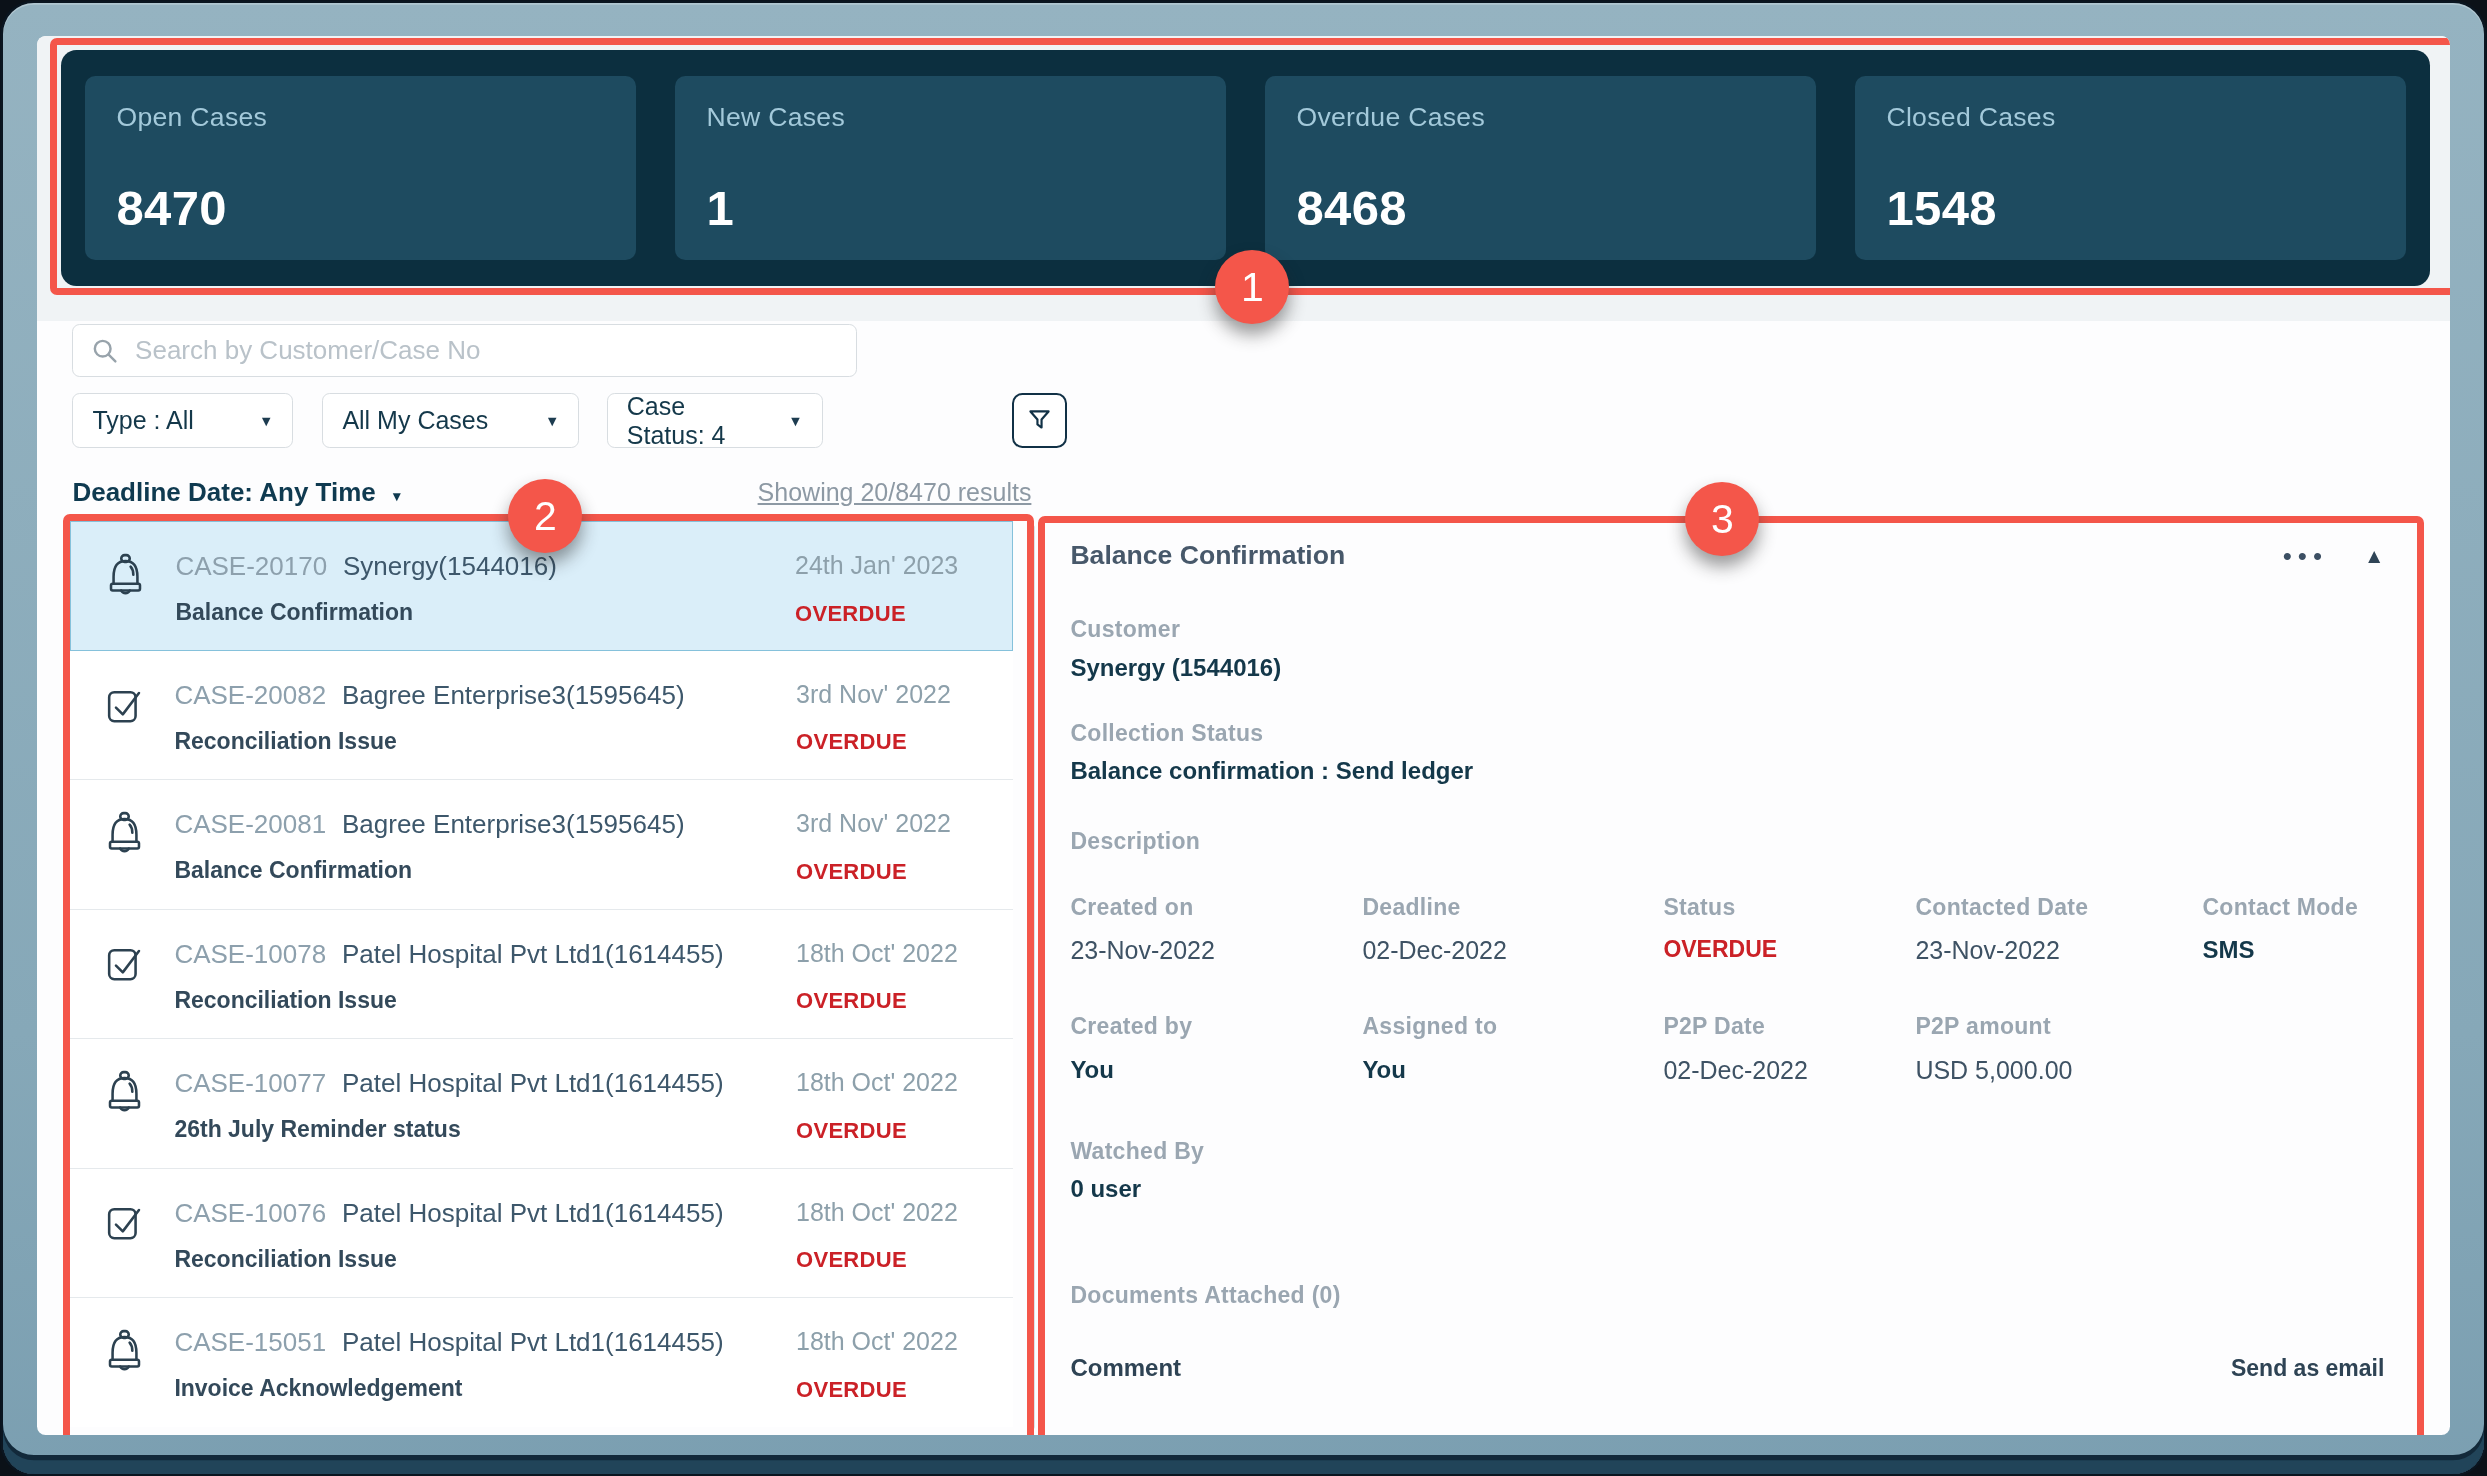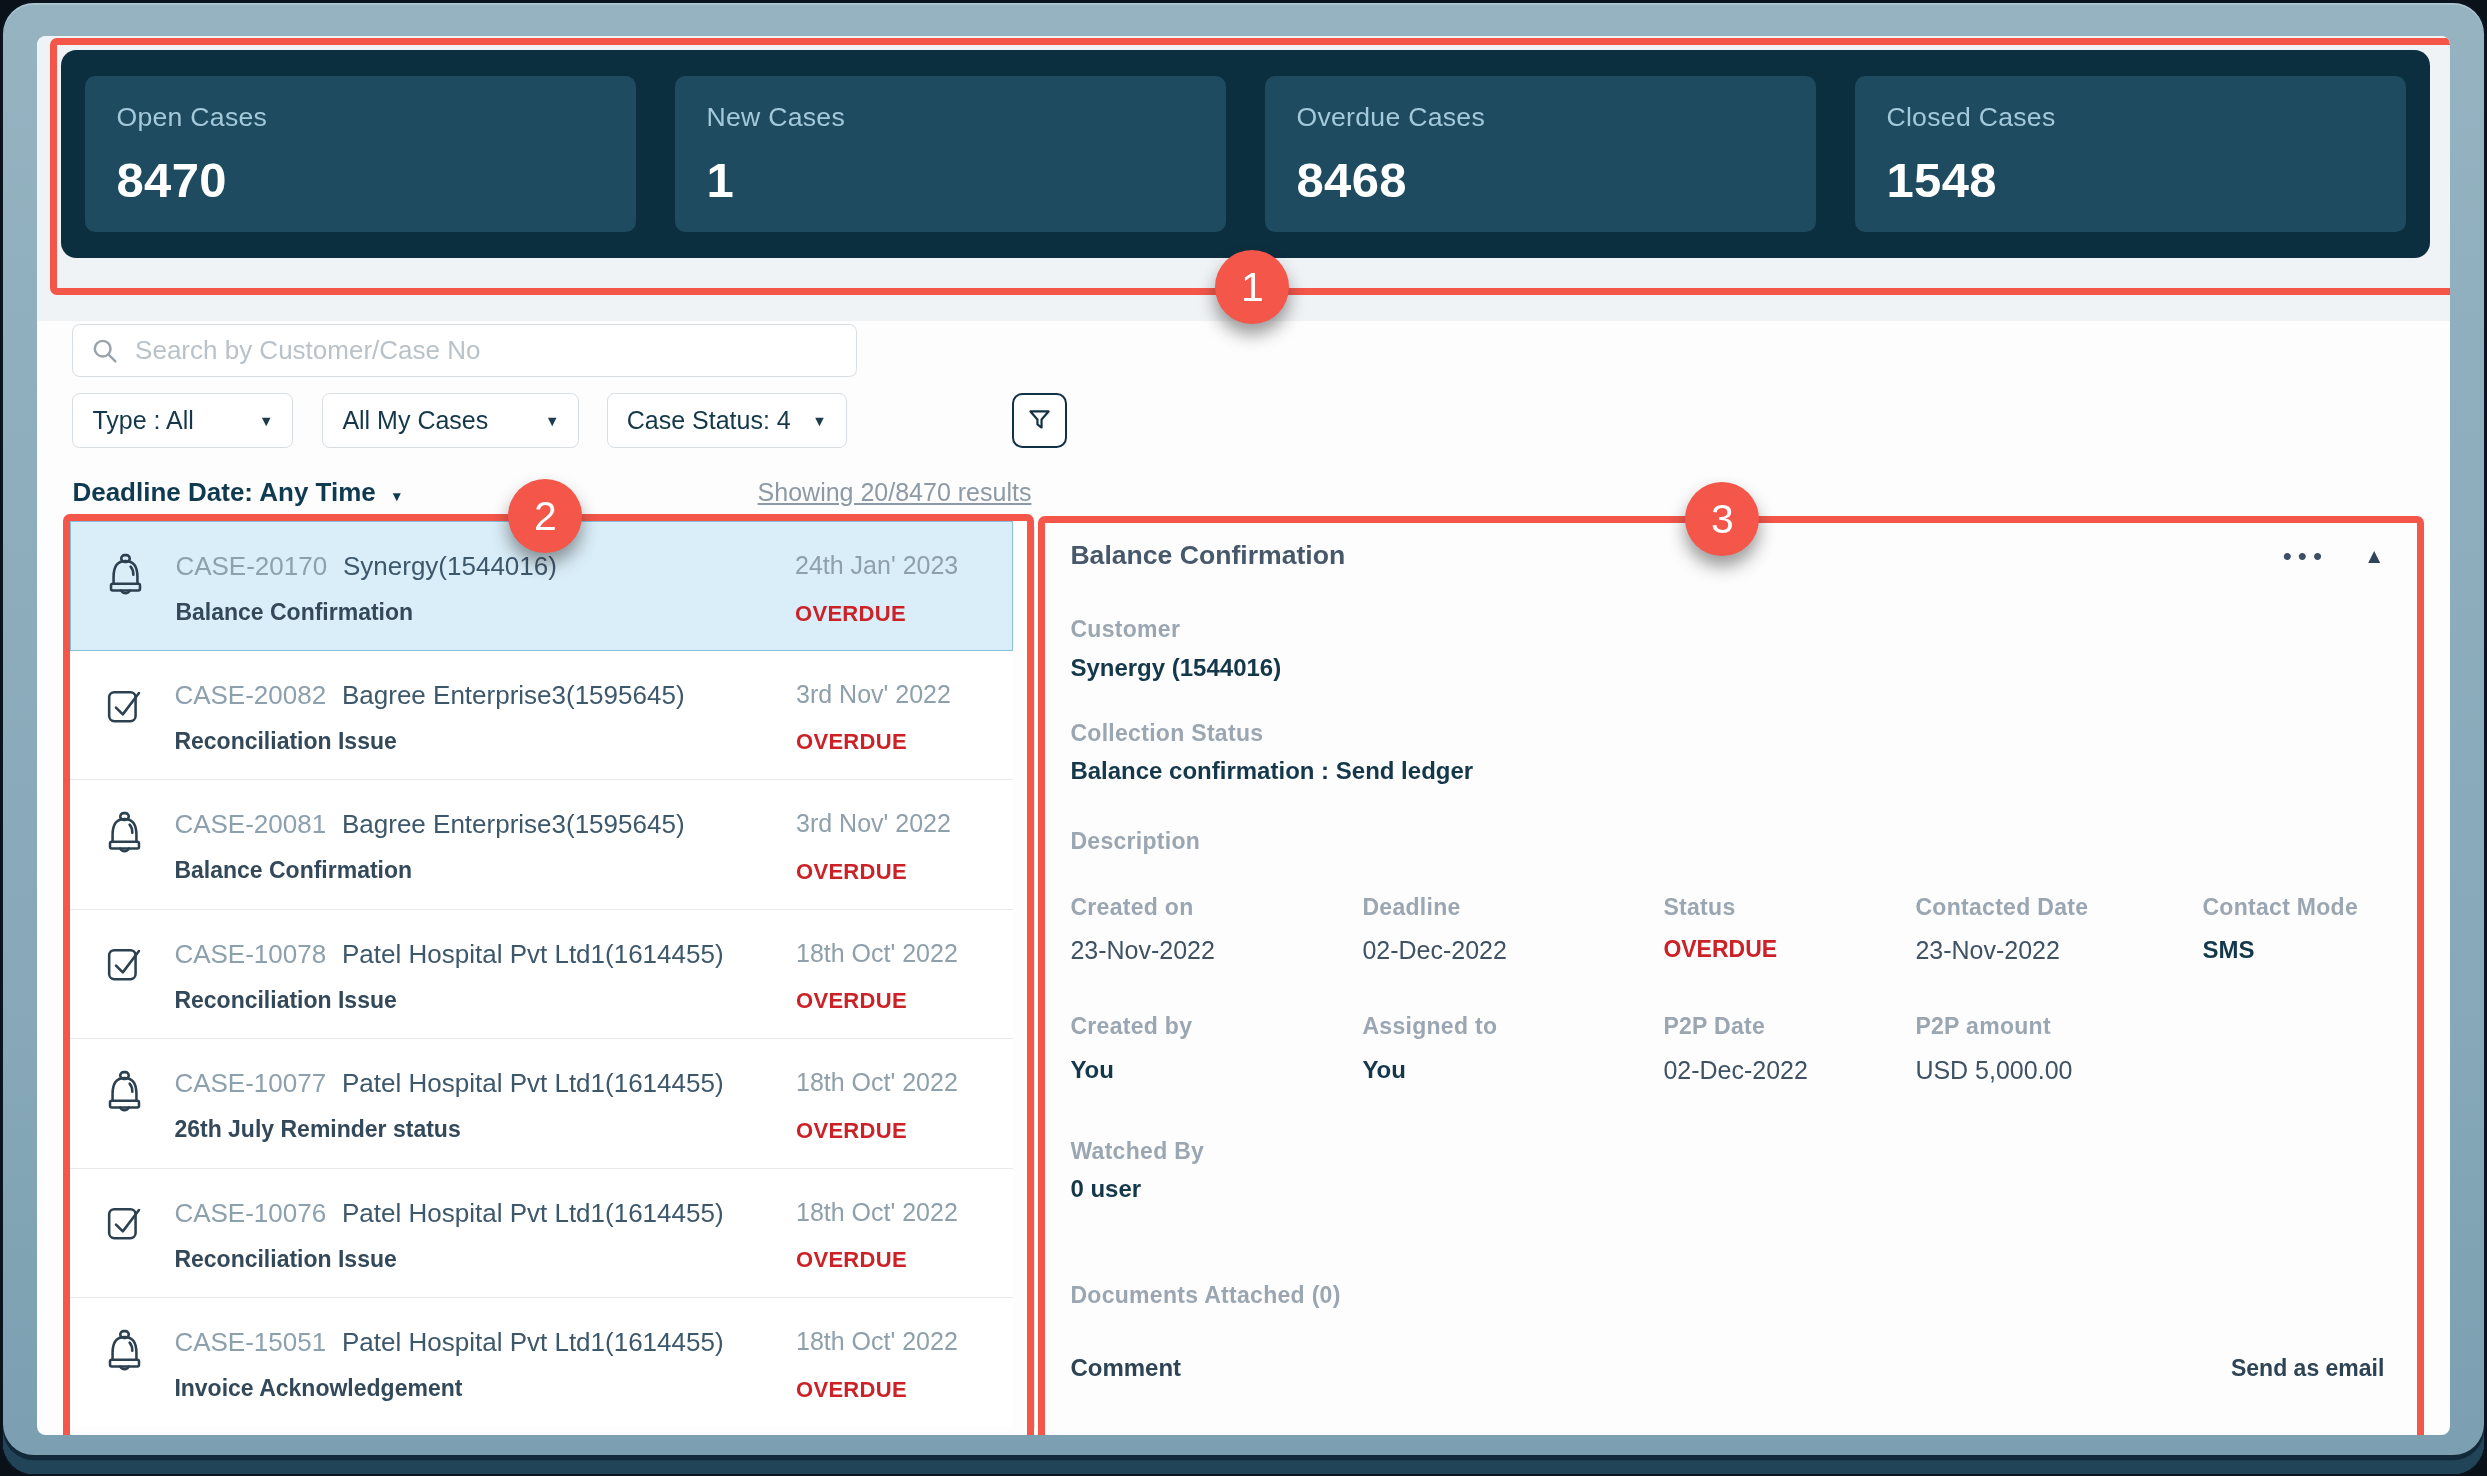--- a/index.html
+++ b/index.html
@@ -17,40 +17,40 @@
   .anno-box2{left:26px;top:478px;width:957px;height:921px;}
   .anno-box3{left:1001px;top:480px;width:1372px;height:920px;}
   .anno-circle{position:absolute;width:74px;height:74px;border-radius:50%;background:#f4564a;
                color:#fff;font-size:41px;font-weight:500;display:flex;align-items:center;justify-content:center;
                z-index:50;box-shadow:0 10.3px 17px rgba(30,30,30,.45);}
   .anno-c1{left:1178px;top:214px;}
   .anno-c2{left:471px;top:443px;}
   .anno-c3{left:1648px;top:446px;}
 
   
-  .stats-panel{position:absolute;left:24px;top:13.7px;width:2369px;height:208px;background:#0c2f3f;border-radius:15.4px;
+  .stats-panel{position:absolute;left:24px;top:13.7px;width:2369px;height:236px;background:#0c2f3f;border-radius:15.4px;
                display:flex;gap:39px;padding:26px 24px;box-sizing:border-box;z-index:5;}
   .stat-card{flex:1;background:#1e4b60;border-radius:10.3px;display:flex;flex-direction:column;
              justify-content:space-between;padding:26px 31px 24px;box-sizing:border-box;}
   .stat-label{font-size:26.6px;color:#a3c9da;letter-spacing:0.3px;}
   .stat-value{font-size:49px;font-weight:700;color:#ffffff;letter-spacing:0.4px;}
 
   
   .search-box{position:absolute;left:35px;top:288px;width:785px;height:53px;background:#fff;border:1.7px solid #d8dde1;
               border-radius:7.7px;display:flex;align-items:center;padding:0 17px;box-sizing:border-box;z-index:5;}
   .search-box input{border:none;outline:none;flex:1;font-size:26px;color:#33495a;margin-left:13.7px;
                     font-family:"Liberation Sans",sans-serif;background:transparent;}
   .search-box input::placeholder{color:#b9c2c9;}
   .filters-row{position:absolute;left:35px;top:357px;width:961px;height:55px;display:flex;align-items:center;z-index:5;}
   .select{height:55px;border:1.7px solid #d8dde1;border-radius:7.7px;background:#fff;display:flex;align-items:center;
           justify-content:space-between;padding:0 19px;box-sizing:border-box;font-size:25px;color:#14384a;cursor:pointer;}
   .select .caret{font-size:14.6px;color:#1d3c50;margin-left:20.6px;}
   .sel-type{width:221px;margin-right:29px;}
   .sel-mycases{width:257px;margin-right:27.4px;}
-  .sel-status{width:240px;}
+  .sel-status{width:216px;}
   .filter-btn{position:absolute;left:940px;top:0;width:55px;height:55px;border:2.6px solid #113146;border-radius:10.3px;
               background:#fff;display:flex;align-items:center;justify-content:center;cursor:pointer;box-sizing:border-box;}
   .deadline-row{position:absolute;left:35px;top:441px;width:959px;display:flex;align-items:center;
                 justify-content:space-between;z-index:5;}
   .deadline-link{font-size:26px;font-weight:600;color:#0f3a50;cursor:pointer;}
   .deadline-link .caret{font-size:13.7px;margin-left:6.9px;}
   .results-text{font-size:25px;color:#8d99a4;text-decoration:underline;}
 
   
   .case-list{position:absolute;left:33px;top:485px;width:943px;height:906px;display:grid;

